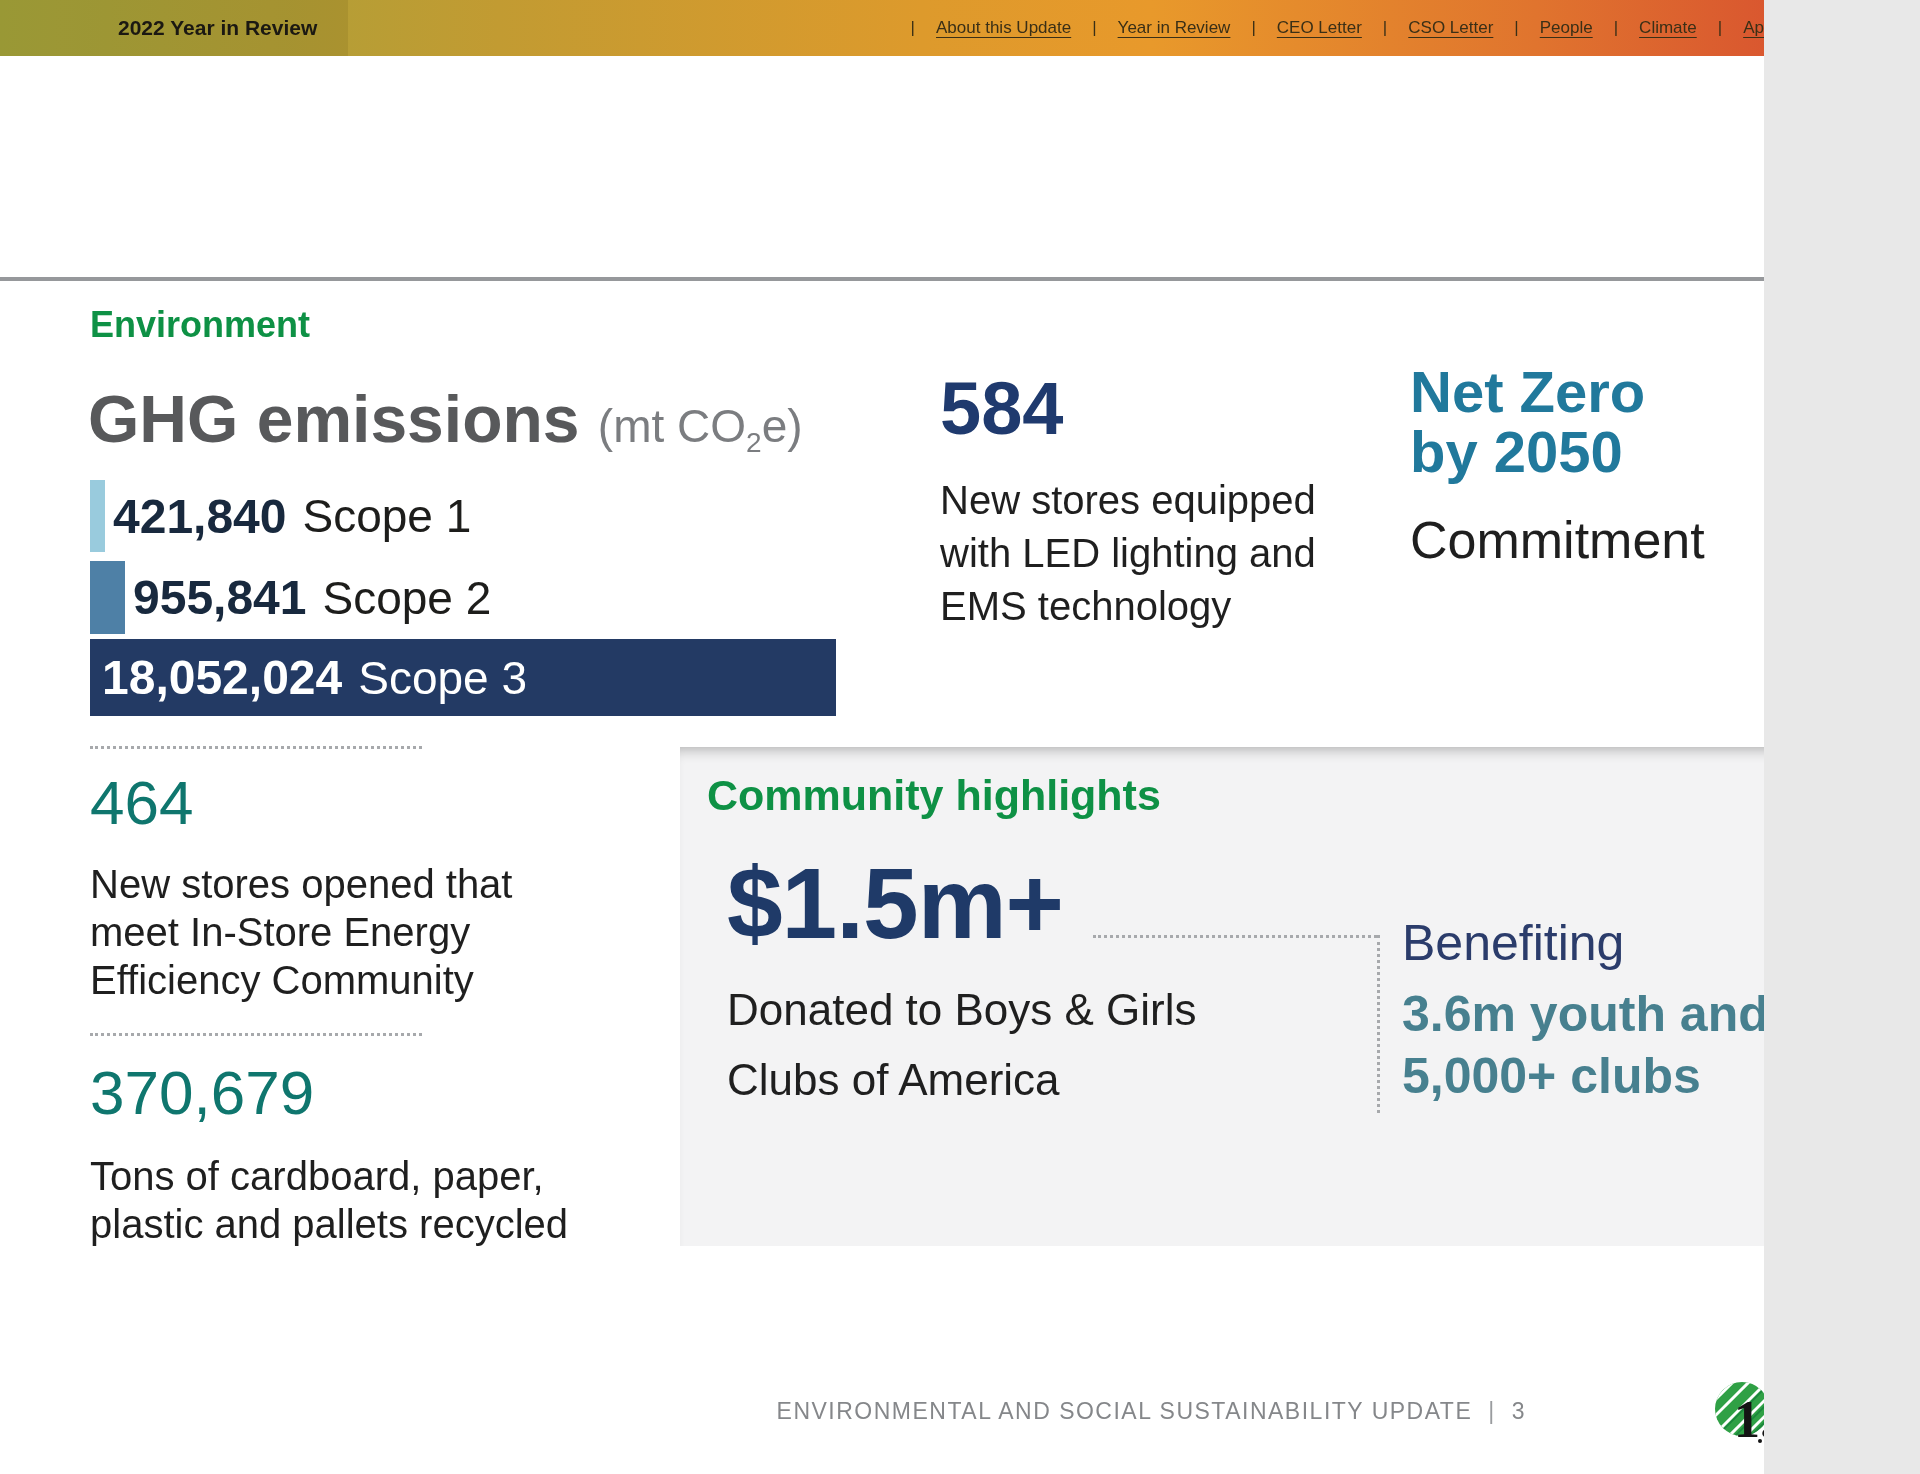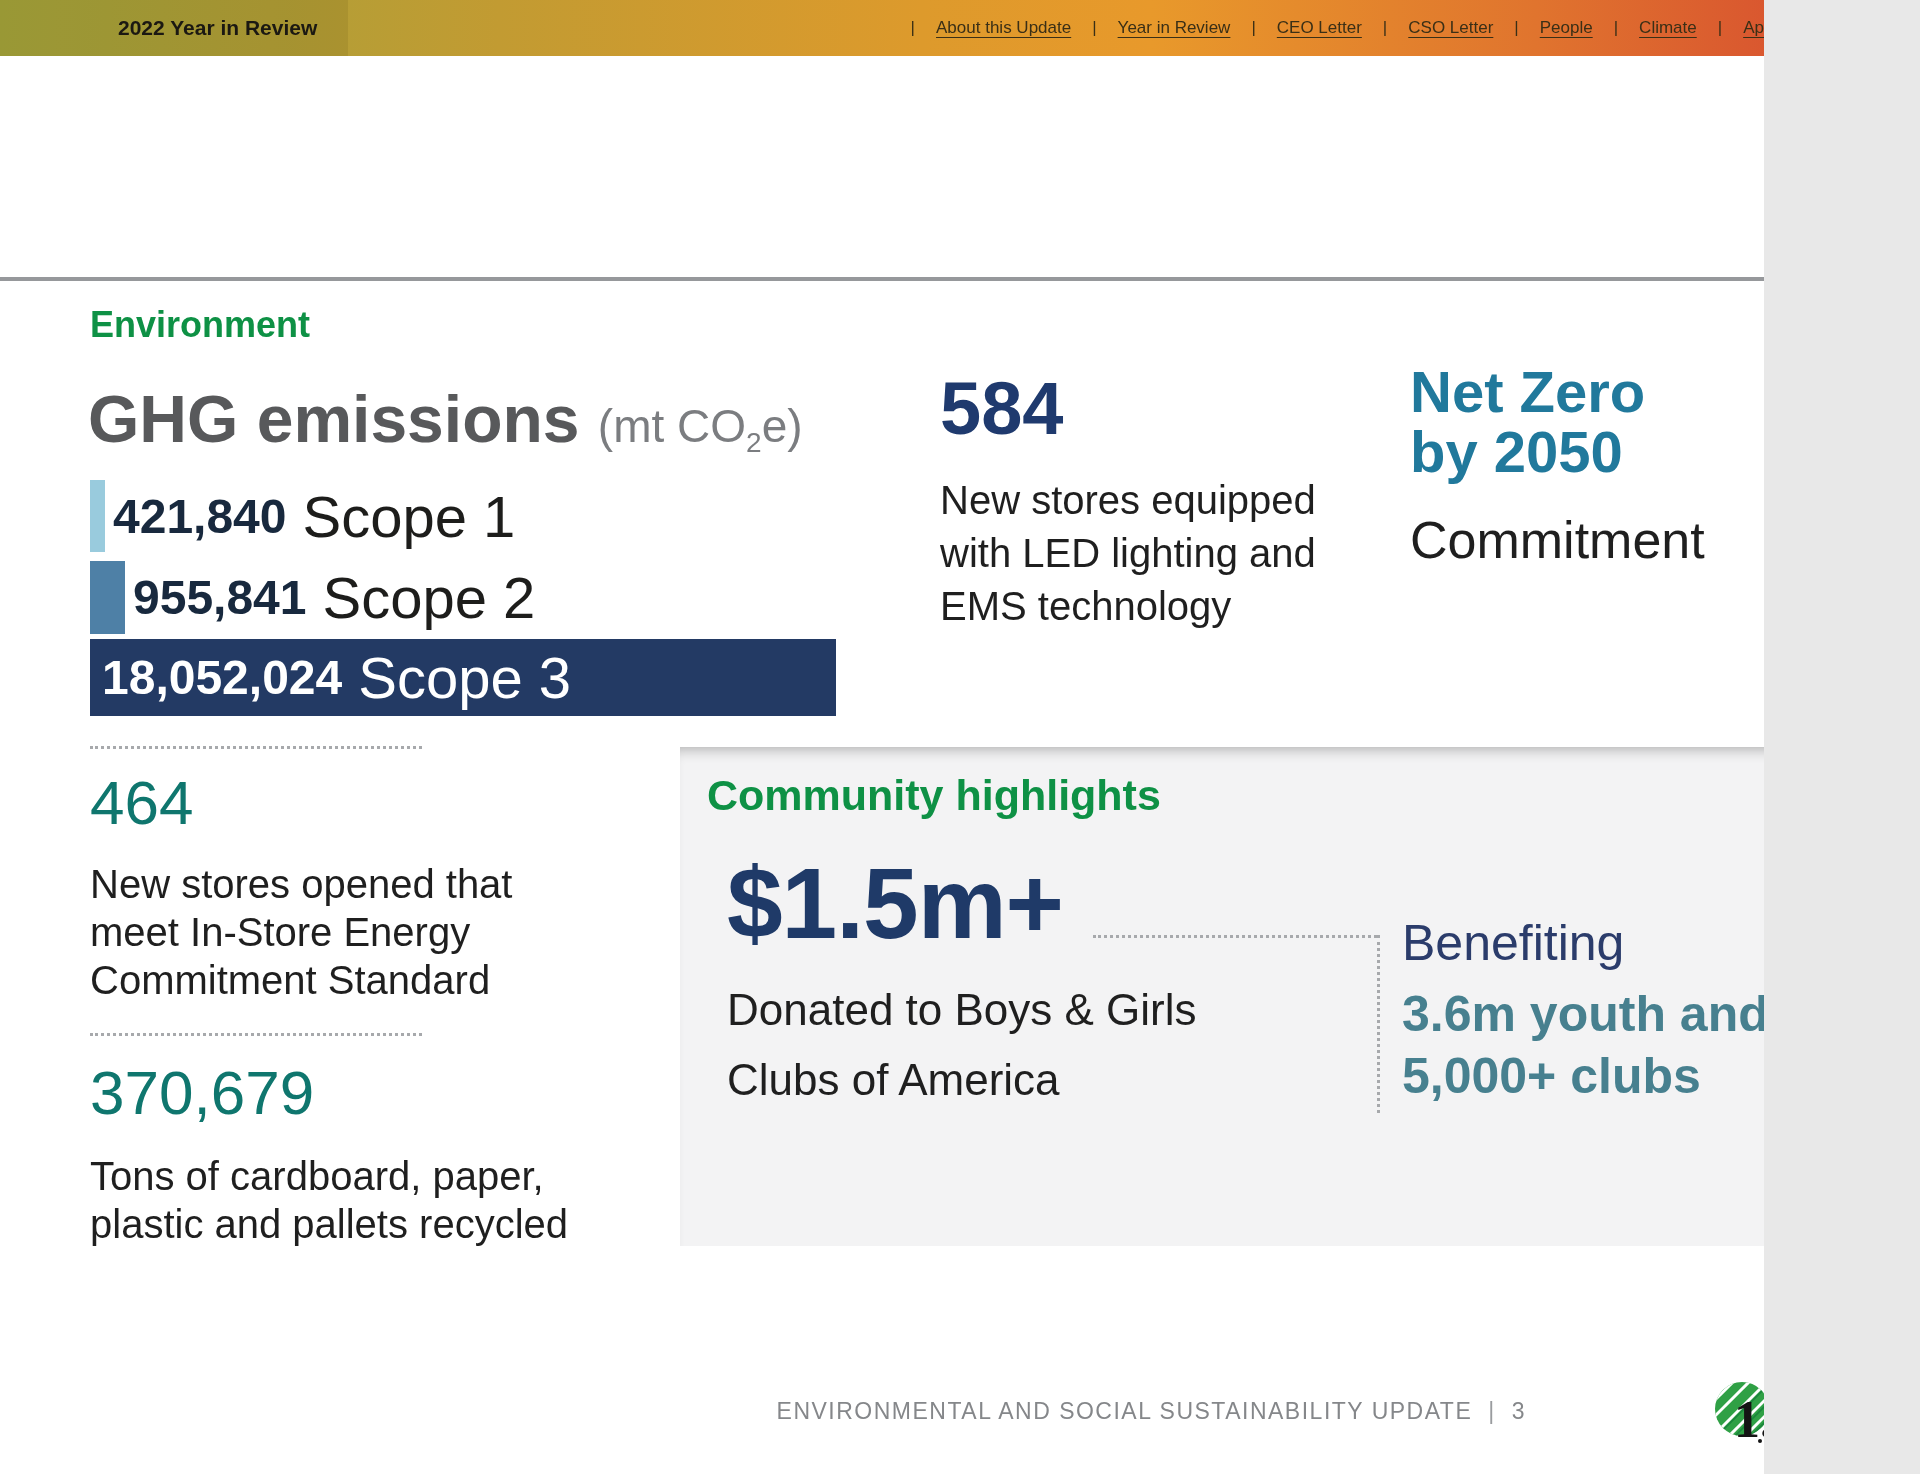--- a/index.html
+++ b/index.html
@@ -21,21 +21,21 @@
   
   .env-heading{position:absolute;left:90px;top:304px;font-size:36px;font-weight:700;color:#0e9145;}
   .ghg-heading{position:absolute;left:88px;top:386px;font-size:66px;font-weight:700;color:#58595b;line-height:1;}
   .ghg-unit{font-size:46px;font-weight:400;color:#7b7d80;}
   .ghg-unit sub{font-size:28px;}
 
   
   .bar-row{position:absolute;left:90px;display:flex;align-items:center;}
   .bar-rect{flex:0 0 auto;}
   .bar-num{font-weight:700;font-size:48px;color:#18293e;margin-left:8px;white-space:nowrap;}
-  .bar-cat{font-size:58px;color:#1d1d1b;margin-left:16px;white-space:nowrap;}
+  .bar-cat{font-size:46px;color:#1d1d1b;margin-left:16px;white-space:nowrap;}
   .bar-row.inside{color:#fff;}
   .bar-row.inside .bar-num{color:#fff;margin-left:12px;}
   .bar-row.inside .bar-cat{color:#fff;}
   #row-scope3{background:#233a64;}
 
   
   .stat-584{position:absolute;left:940px;top:372px;}
   .stat-584 .big{font-size:74px;font-weight:700;color:#1f3a6e;line-height:1;}
   .stat-584 .body{margin-top:28px;font-size:40px;line-height:53px;color:#1f1f1f;}
   .netzero{position:absolute;left:1410px;top:362px;}
@@ -131,21 +131,21 @@
     <div class="commit">Commitment</div>
   </div>
 
   <div class="dotline" style="top:746px;"></div>
 
   <div class="stat-left" style="top:772px;">
     <div class="big">464</div>
     <div class="body" style="margin-top:26px;">
       <div>New stores opened that</div>
       <div>meet In-Store Energy</div>
-      <div>Commitment Standard</div>
+      <div>Efficiency Community</div>
     </div>
   </div>
 
   <div class="dotline" style="top:1033px;"></div>
 
   <div class="stat-left" style="top:1062px;">
     <div class="big">370,679</div>
     <div class="body" style="margin-top:28px;">
       <div>Tons of cardboard, paper,</div>
       <div>plastic and pallets recycled</div>

